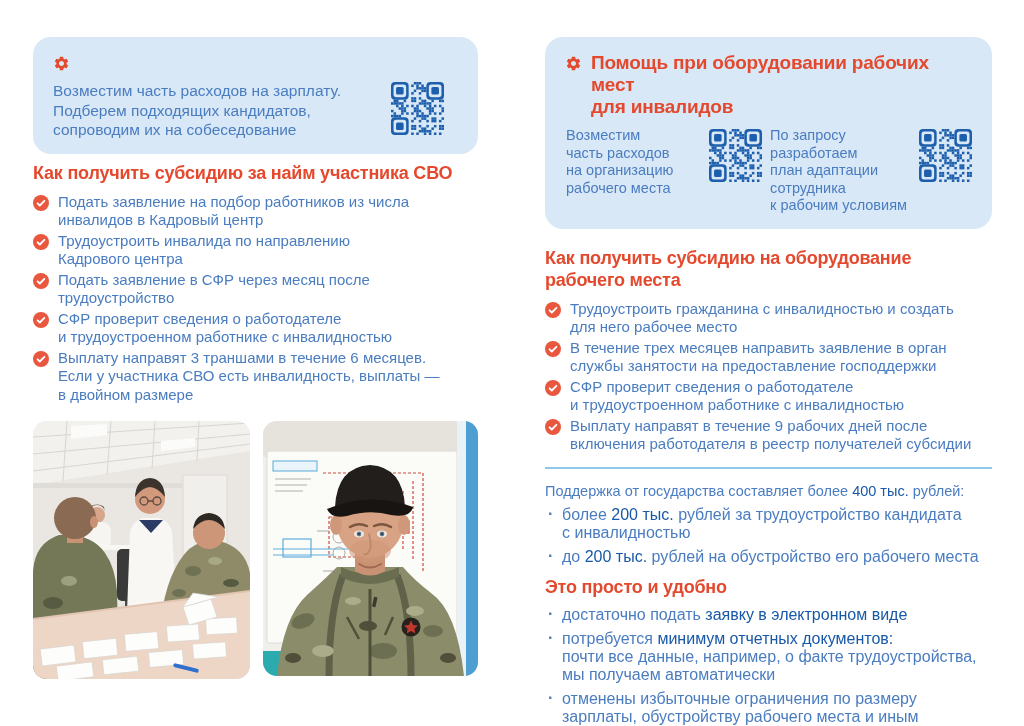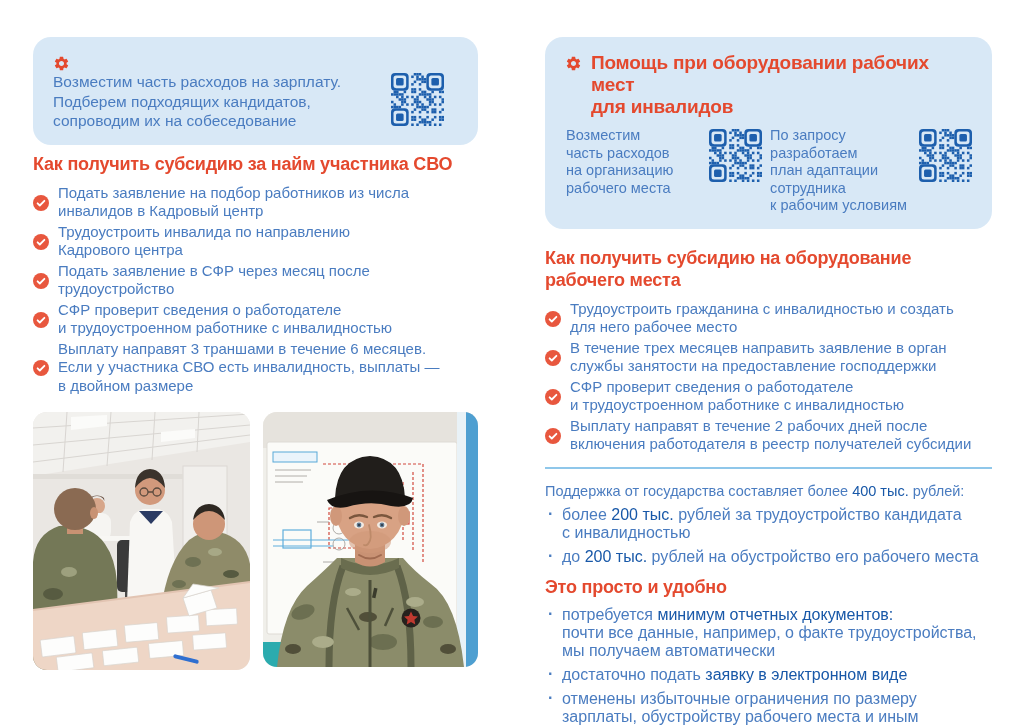--- a/index.html
+++ b/index.html
@@ -12,37 +12,37 @@
   .page{position:relative; width:1024px; height:726px; background:#fff;}
   .col{position:absolute; top:37px;}
   .col-left{left:33px; width:445px;}
   .col-right{left:545px; width:447px;}
 
   .infobox{background:var(--boxbg); border-radius:18px; padding:15px 20px 14px;}
   .ib-head{display:flex; align-items:flex-start; gap:9px;}
   .gear{flex:0 0 17px; width:17px; height:17px; margin-top:3px;}
   .gear svg{width:100%; height:100%; fill:var(--red); display:block;}
   .ib-title{color:var(--red); font-size:19px; line-height:22px; font-weight:bold; white-space:pre-line; letter-spacing:-0.2px;}
-  .ib-body{display:flex; justify-content:space-between; align-items:flex-start; }
+  .ib-body{display:flex; justify-content:space-between; align-items:flex-start; margin-top:9px;}
   .ib-text{color:var(--blue); font-size:15.5px; line-height:19.5px; white-space:pre-line;}
   .qr{flex:0 0 53px; width:53px; height:53px;}
   .qr svg{width:100%; height:100%; display:block;}
   .col-left .qr{margin-right:14px; margin-top:1px;}
 
   .ib-cols{display:flex; justify-content:space-between; align-items:flex-start; margin-top:9px; padding-left:1px;gap:8px;}
   .ib-cols .ct{color:var(--blue); font-size:14.5px; line-height:17.5px; white-space:pre-line;}
   .ib-cols .ct1{width:140px;} .ib-cols .ct2{width:146px;}
   .ib-cols .qr{margin-top:2px;}
 
   .sec-h{color:var(--red); font-weight:bold; font-size:18px; line-height:22px; white-space:pre-line; letter-spacing:-0.2px;}
   .col-left .sec-h{margin-top:8px;}
   .col-right .sec-h{margin-top:18px;}
 
   ul.checks{list-style:none; margin-top:9px;}
-  .checks li{display:flex; align-items:center; gap:9px; margin-bottom:2px;}
+  .checks li{display:flex; align-items:flex-start; gap:9px; margin-bottom:2px;}
   .chk{flex:0 0 16px; width:16px; height:16px; margin-top:2px;}
   .chk svg{width:100%; height:100%; display:block;}
   .checks .txt{color:var(--blue); font-size:15px; line-height:18.5px; white-space:pre-line;}
 
   .photos{display:flex; gap:13px; margin-top:17px; align-items:flex-start;}
   .photo{border-radius:14px; overflow:hidden; line-height:0;}
   .photo svg{display:block;}
 
   .divider{border:none; border-top:2px solid var(--divider); margin:13px 0 13px;}
   .intro{color:var(--blue); font-size:14.5px; line-height:18px; white-space:pre-line;}
@@ -743,39 +743,39 @@
         <span class="txt">СФР проверит сведения о работодателе
 и трудоустроенном работнике с инвалидностью</span>
       </li>
       <li>
         <span class="chk">
             <svg viewBox="0 0 16 16">
               <circle cx="8" cy="8" r="8" fill="#E8573E"></circle>
               <path d="M4.6 8.3l2.2 2.2 4.6-4.7" stroke="#fff" stroke-width="1.8" fill="none" stroke-linecap="round" stroke-linejoin="round"></path>
             </svg>
           </span>
-        <span class="txt">Выплату направят в течение 2 рабочих дней после
+        <span class="txt">Выплату направят в течение 9 рабочих дней после
 включения работодателя в реестр получателей субсидии</span>
       </li>
     </ul>
 
     <hr class="divider">
 
     <p class="intro"><span>Поддержка от государства составляет более </span><span class="b">400 тыс.</span><span> рублей:</span></p>
     <ul class="dots">
       <li><span>более </span><span class="b">200 тыс.</span><span> рублей за трудоустройство кандидата
 с инвалидностью</span></li>
       <li><span>до </span><span class="b">200 тыс.</span><span> рублей на обустройство его рабочего места</span></li>
     </ul>
 
     <h3 class="sec-h small">Это просто и удобно</h3>
     <ul class="dots">
+      <li><span>достаточно подать </span><span class="b">заявку в электронном виде</span></li>
       <li><span>потребуется </span><span class="b">минимум отчетных документов:</span><span>
 почти все данные, например, о факте трудоустройства,
 мы получаем автоматически</span></li>
-      <li><span>достаточно подать </span><span class="b">заявку в электронном виде</span></li>
       <li><span>отменены избыточные ограничения по размеру
 зарплаты, обустройству рабочего места и иным
 критериям участия в программах содействия</span></li>
     </ul>
   </section>
 
 </div>
 
 </body></html>

